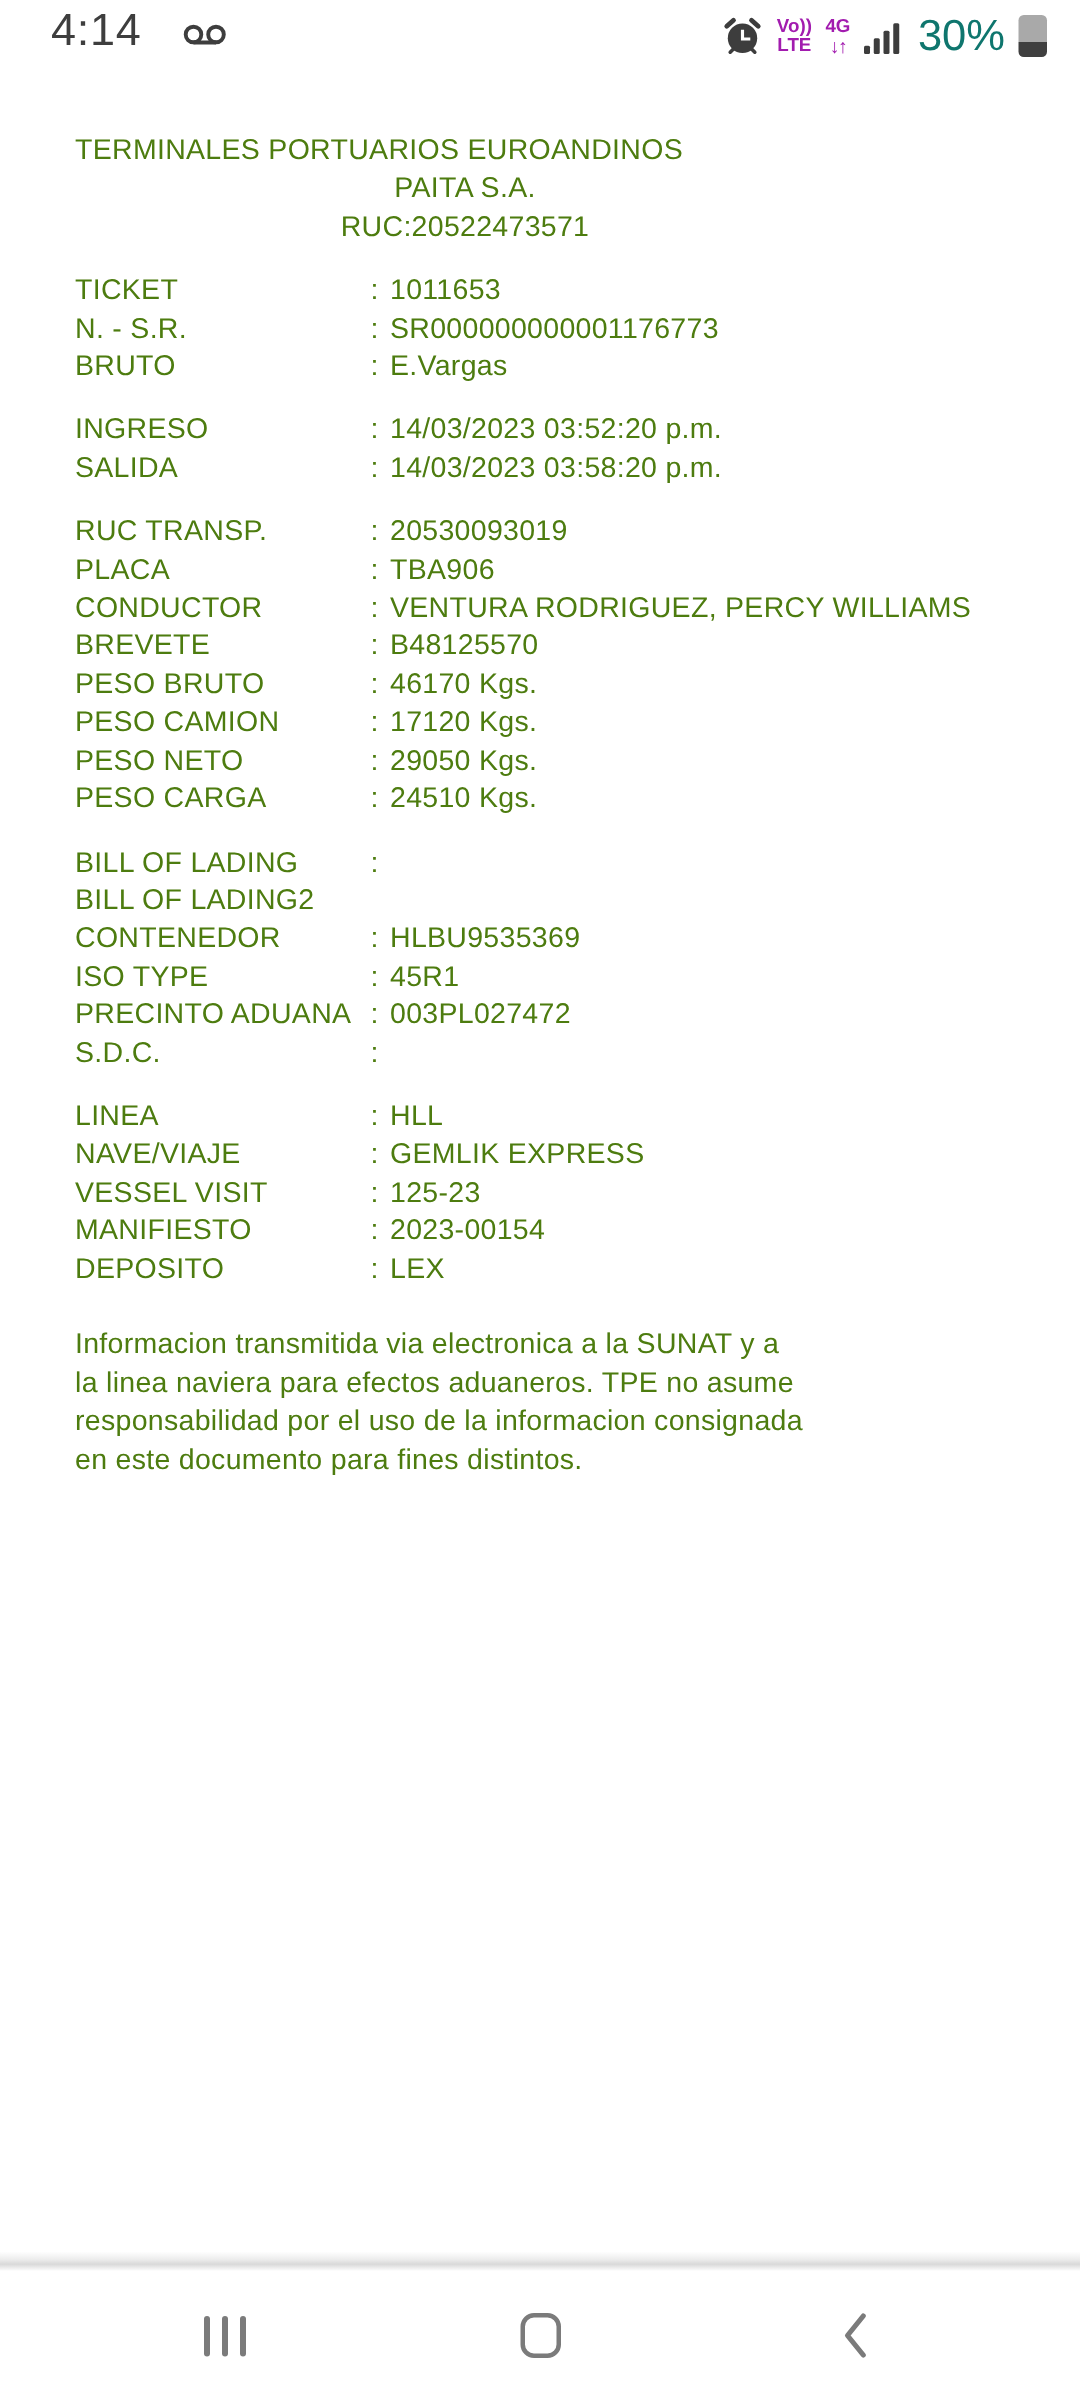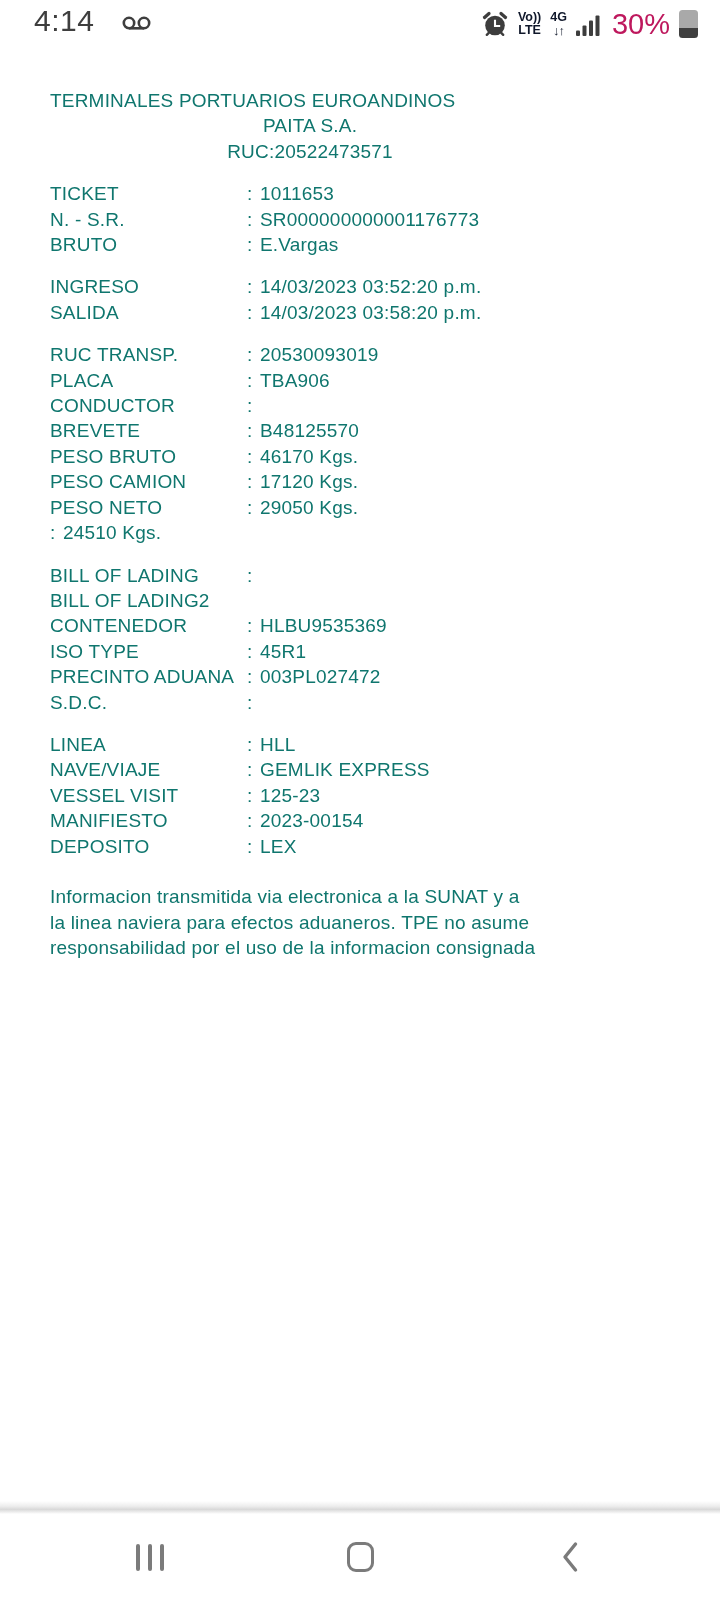--- a/index.html
+++ b/index.html
@@ -18,35 +18,35 @@
     font-size:30px; color:#3e3e3e; letter-spacing:0.5px;
   }
   .voicemail { position:absolute; left:122px; top:15px; }
   .status-right {
     position:absolute; right:22px; top:0; height:48px;
     display:flex; align-items:center; gap:9px;
   }
   .stack {
     display:flex; flex-direction:column; align-items:center;
     font-size:12.5px; font-weight:bold; line-height:13px;
-    color:#0f172a; letter-spacing:0;
+    color:#a21caf; letter-spacing:0;
   }
   .stack .arrows { font-size:13px; letter-spacing:-1px; }
-  .battery-pct { font-size:29px; color:#be185d; margin-left:2px; }
+  .battery-pct { font-size:29px; color:#0f766e; margin-left:2px; }
   .battery-icon {
     width:19px; height:28px; border-radius:3.5px;
     background:linear-gradient(to bottom,
       #a9a9a9 0%, #a9a9a9 64%, #3f3f3f 64%, #3f3f3f 100%);
   }
 
   
   .doc {
     position:absolute; left:50px; top:88px; width:640px;
     font-size:19px; line-height:25.4px;
-    color:#0f766e; letter-spacing:0.2px;
+    color:#4d7c0f; letter-spacing:0.2px;
     white-space:nowrap;
   }
   .doc-header-center { width:520px; text-align:center; }
   .doc-section { margin-top:17px; }
   .doc-row { display:flex; }
   .doc-label { width:197px; flex:none; }
   .doc-colon { width:13px; flex:none; }
   .doc-disclaimer { margin-top:25.4px; }
 
   
@@ -157,20 +157,21 @@
           <span class="doc-value">20530093019</span>
         </div>
         <div class="doc-row">
           <span class="doc-label">PLACA</span>
           <span class="doc-colon">:</span>
           <span class="doc-value">TBA906</span>
         </div>
         <div class="doc-row">
           <span class="doc-label">CONDUCTOR</span>
           <span class="doc-colon">:</span>
+          <span class="doc-value">VENTURA RODRIGUEZ, PERCY WILLIAMS</span>
         </div>
         <div class="doc-row">
           <span class="doc-label">BREVETE</span>
           <span class="doc-colon">:</span>
           <span class="doc-value">B48125570</span>
         </div>
         <div class="doc-row">
           <span class="doc-label">PESO BRUTO</span>
           <span class="doc-colon">:</span>
           <span class="doc-value">46170 Kgs.</span>
@@ -179,20 +180,21 @@
           <span class="doc-label">PESO CAMION</span>
           <span class="doc-colon">:</span>
           <span class="doc-value">17120 Kgs.</span>
         </div>
         <div class="doc-row">
           <span class="doc-label">PESO NETO</span>
           <span class="doc-colon">:</span>
           <span class="doc-value">29050 Kgs.</span>
         </div>
         <div class="doc-row">
+          <span class="doc-label">PESO CARGA</span>
           <span class="doc-colon">:</span>
           <span class="doc-value">24510 Kgs.</span>
         </div>
       </div>
       <div class="doc-section">
         <div class="doc-row">
           <span class="doc-label">BILL OF LADING</span>
           <span class="doc-colon">:</span>
           <span class="doc-value"></span>
         </div>
@@ -248,20 +250,21 @@
           <span class="doc-colon">:</span>
           <span class="doc-value">LEX</span>
         </div>
       </div>
     </div>
 
   <div class="doc-disclaimer">
     <div>Informacion transmitida via electronica a la SUNAT y a</div>
     <div>la linea naviera para efectos aduaneros. TPE no asume</div>
     <div>responsabilidad por el uso de la informacion consignada</div>
+    <div>en este documento para fines distintos.</div>
   </div>
 </div>
 
 <div class="nav-divider"></div>
 <div class="nav-bar">
   <button class="nav-btn nav-recents">
     <span class="recents-glyph">
         <i></i>
         <i></i>
         <i></i>

